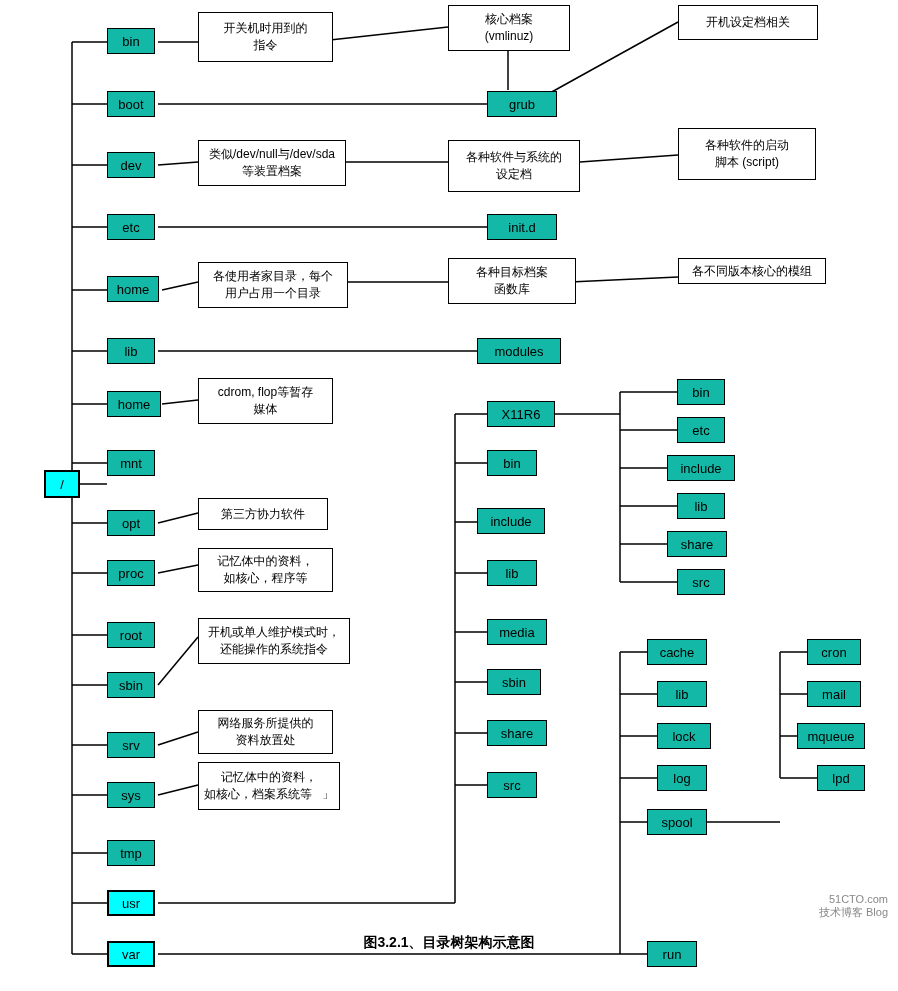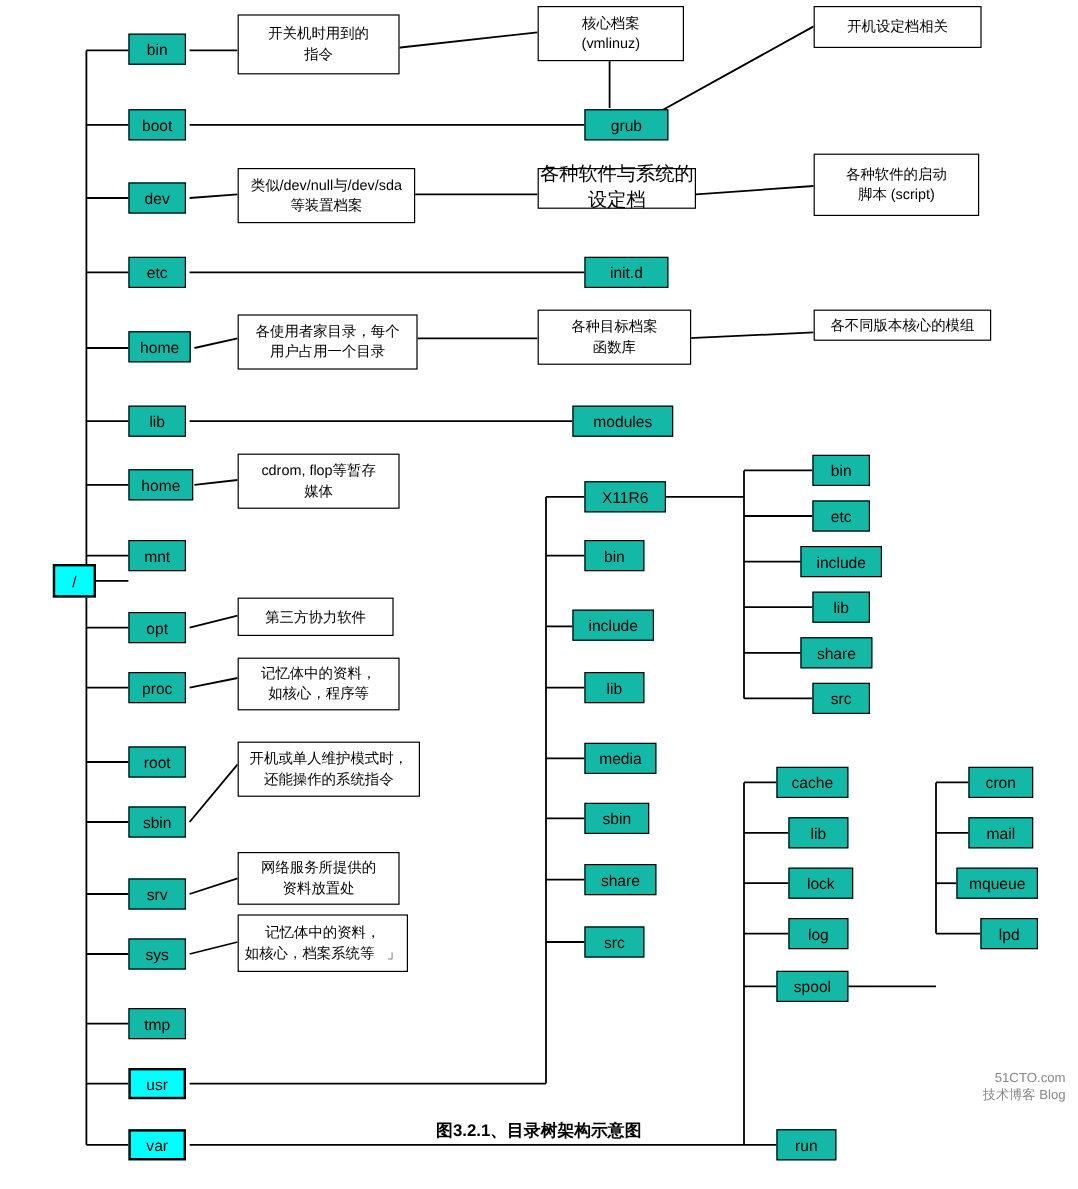--- a/index.html
+++ b/index.html
@@ -238,21 +238,21 @@
   <div class="node-white" style="position:absolute; top:710px; left:198px; width:135px; height:44px; border:1.5px solid #000; display:flex;align-items:center;justify-content:center;font-size:12px;">网络服务所提供的<br>资料放置处</div>
 
   <div class="node-white" style="position:absolute; top:618px; left:198px; width:152px; height:46px; border:1.5px solid #000; display:flex;align-items:center;justify-content:center;font-size:12px;">开机或单人维护模式时，<br>还能操作的系统指令</div>
 
   <div class="node-white" style="position:absolute; top:762px; left:198px; width:142px; height:48px; border:1.5px solid #000; display:flex;align-items:center;justify-content:center;font-size:12px;">记忆体中的资料，<br>如核心，档案系统等&nbsp;&nbsp;&nbsp;」</div>
 
   <div class="node-white" style="position:absolute; top:5px; left:448px; width:122px; height:46px; border:1.5px solid #000; display:flex;align-items:center;justify-content:center;font-size:12px;">核心档案<br>(vmlinuz)</div>
 
   <div class="node-white" style="position:absolute; top:5px; left:678px; width:140px; height:35px; border:1.5px solid #000; display:flex;align-items:center;justify-content:center;font-size:12px;">开机设定档相关</div>
 
-  <div class="node-white" style="position:absolute; top:140px; left:448px; width:132px; height:34px; border:1.5px solid #000; display:flex;align-items:center;justify-content:center;font-size:16px;">各种软件与系统的<br>设定档</div>
+  <div class="node-white" style="position:absolute; top:140px; left:448px; width:132px; height:52px; border:1.5px solid #000; display:flex;align-items:center;justify-content:center;font-size:12px;">各种软件与系统的<br>设定档</div>
 
   <div class="node-white" style="position:absolute; top:258px; left:448px; width:128px; height:46px; border:1.5px solid #000; display:flex;align-items:center;justify-content:center;font-size:12px;">各种目标档案<br>函数库</div>
 
   <div class="node-white" style="position:absolute; top:128px; left:678px; width:138px; height:52px; border:1.5px solid #000; display:flex;align-items:center;justify-content:center;font-size:12px;">各种软件的启动<br>脚本 (script)</div>
 
   <div class="node-white" style="position:absolute; top:258px; left:678px; width:148px; height:26px; border:1.5px solid #000; display:flex;align-items:center;justify-content:center;font-size:12px;">各不同版本核心的模组</div>
 
   <div class="node" style="position:absolute; top:91px; left:487px; min-width:70px; height:26px; display:flex;align-items:center;justify-content:center;">
       <span>grub</span>
     </div>

